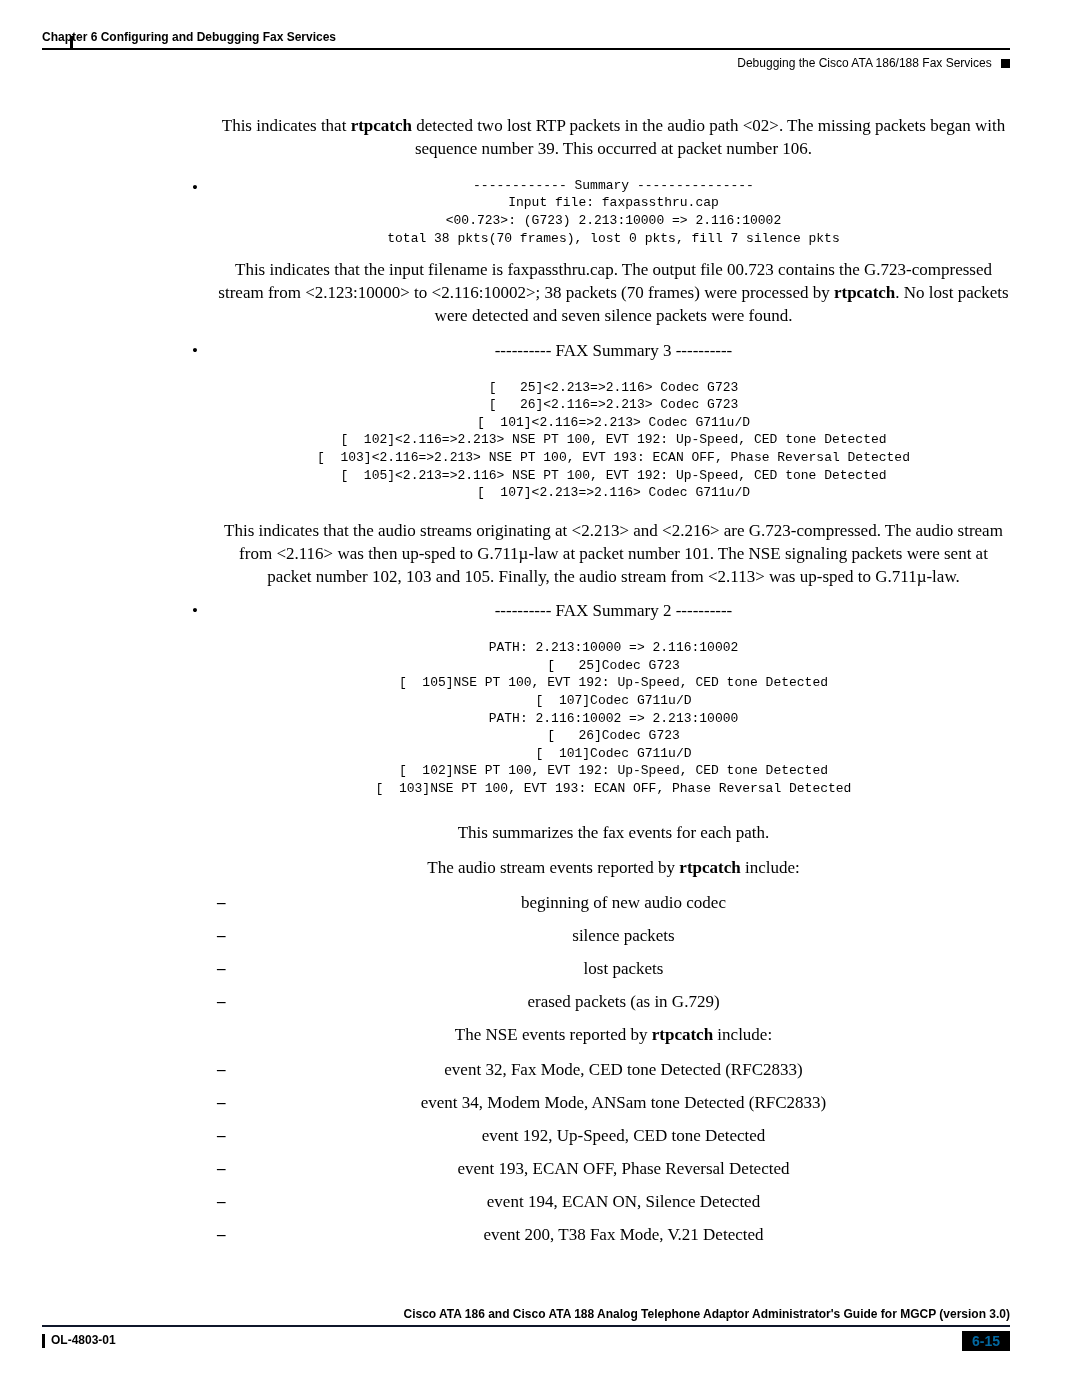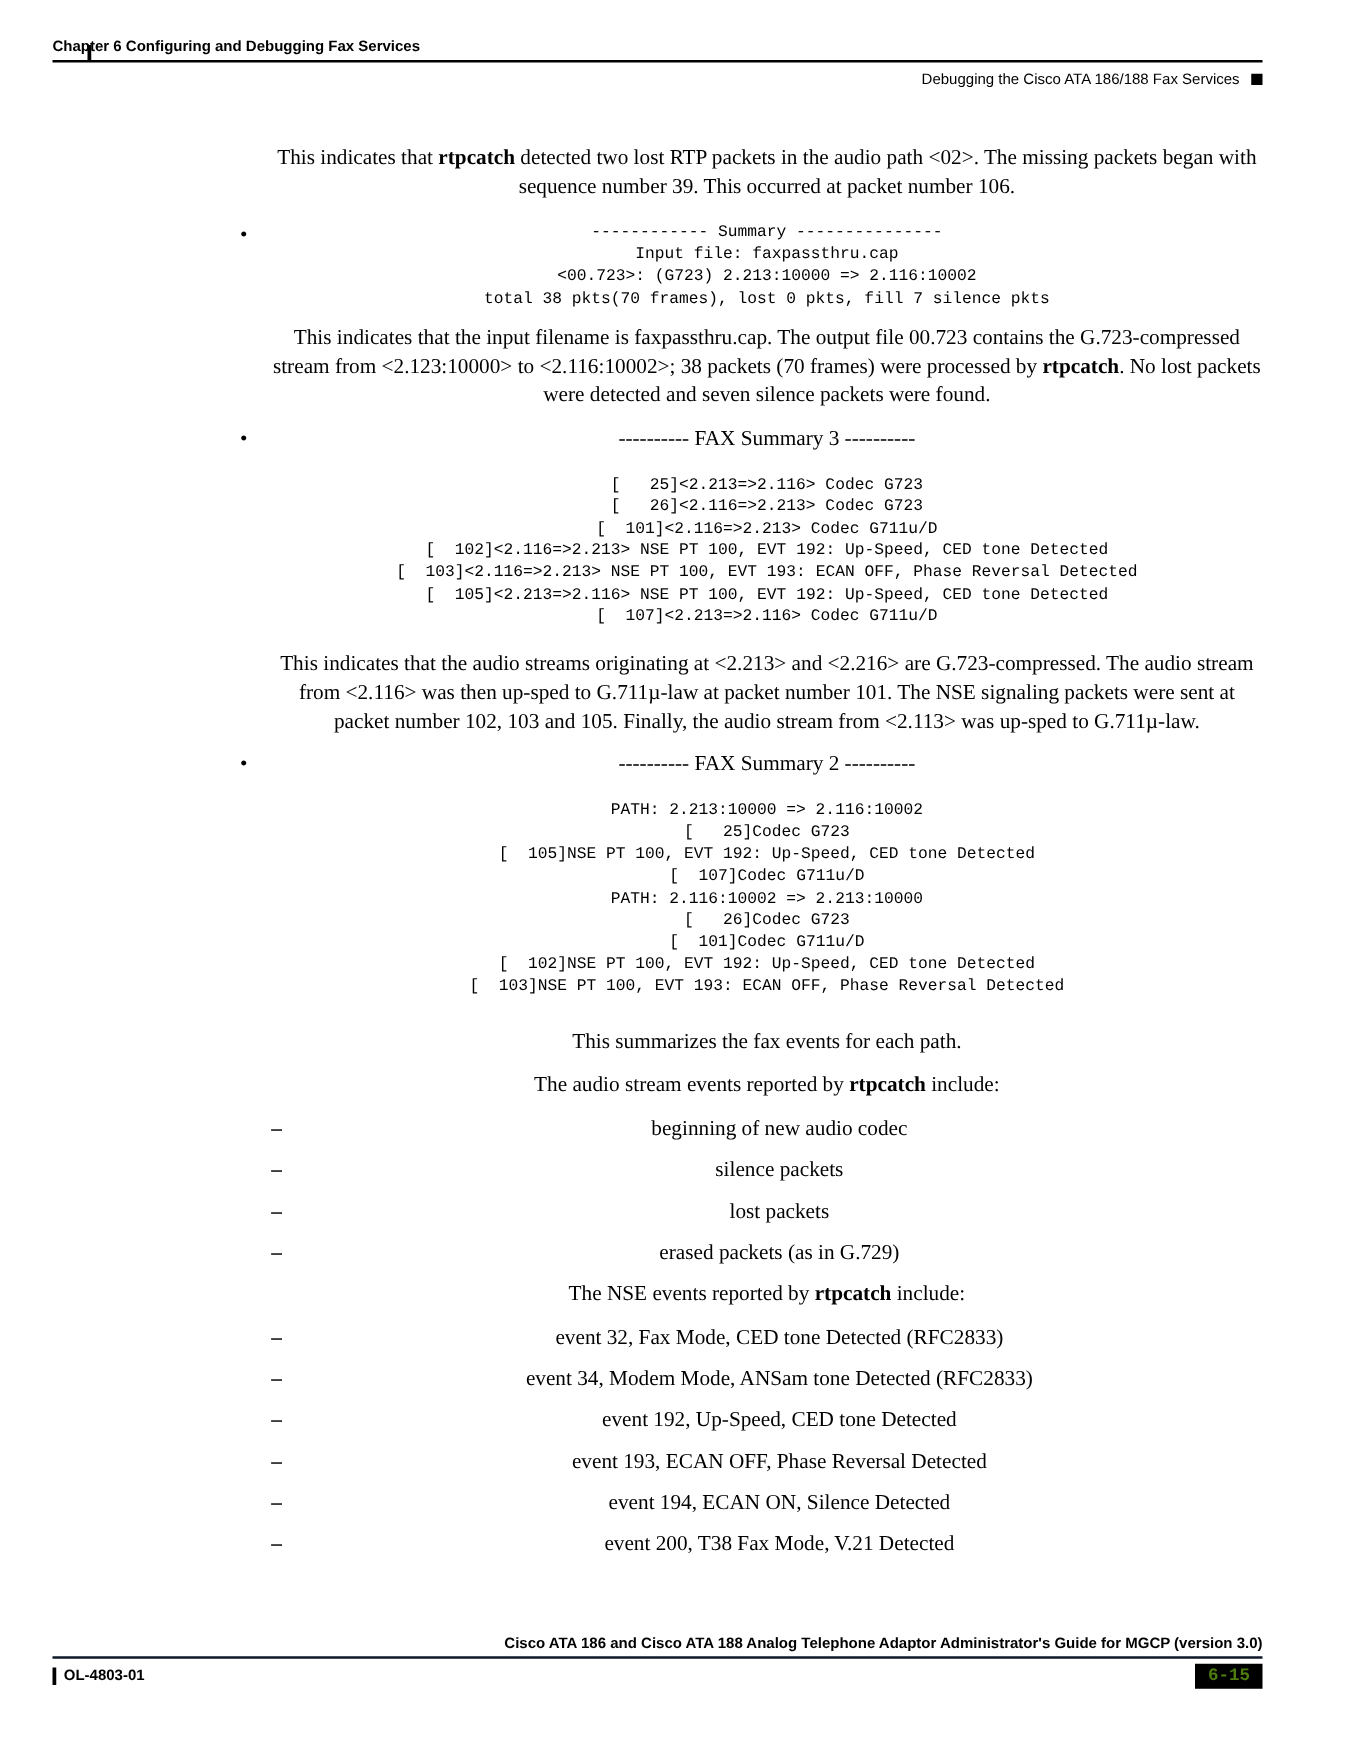--- a/index.html
+++ b/index.html
@@ -108,22 +108,22 @@
     display: inline-block;
     width: 3px;
     height: 14px;
     background: #000;
     margin-right: 6px;
     vertical-align: middle;
   }
   .footer-right .pagebox {
     display: inline-block;
     background: #000;
-    color: #4d7c0f;
-    font-family: Liberation Mono, monospace;
+    color: #0369a1;
+    font-family: Liberation Sans, sans-serif;
     font-weight: bold;
     padding: 2px 10px;
     font-size: 14px;
   }
   .left-bar {
     position: absolute;
     left: 70px;
     top: 36px;
     width: 3px;
     height: 13px;

